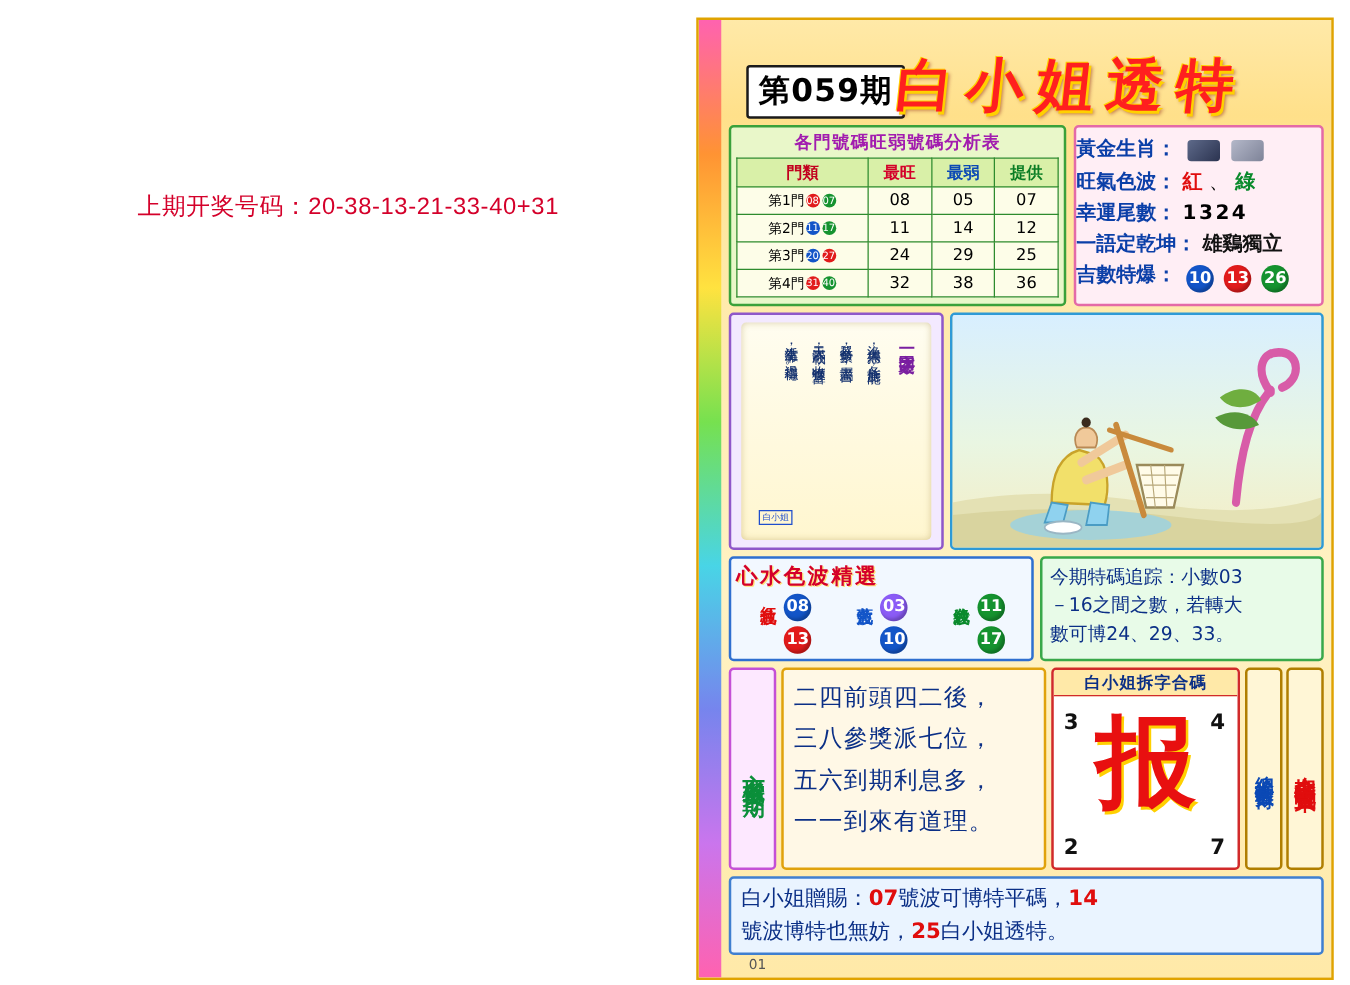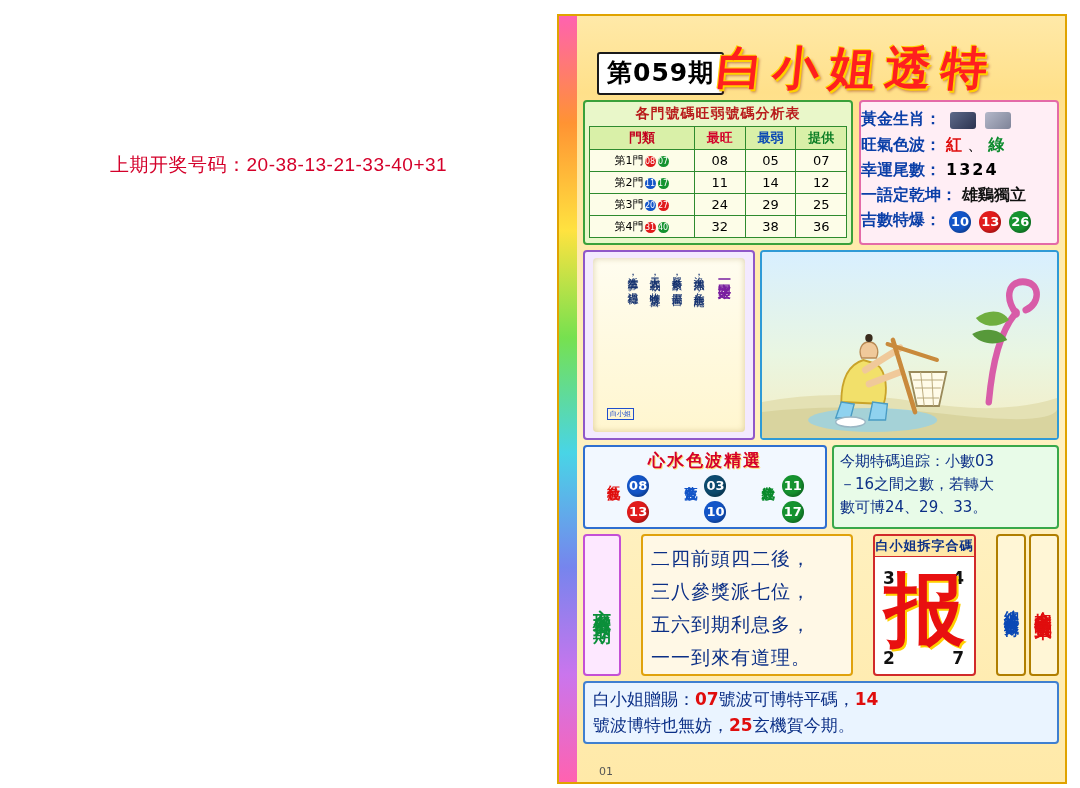--- a/index.html
+++ b/index.html
@@ -99,21 +99,21 @@
     background: #e9f7c9;
     border: 2px solid #3aa13a;
     border-radius: 4px;
     padding: 3px 4px 5px;
     box-sizing: border-box;
   }
   .analysis-title {
     text-align: center;
     font-size: 14px;
     font-weight: bold;
-    color: #b91c1c;
+    color: #a21caf;
     letter-spacing: 1px;
     margin-bottom: 3px;
   }
   table.an {
     width: 100%;
     border-collapse: collapse;
     font-size: 13px;
     border-radius: 23px;
   }
   table.an th, table.an td {
@@ -255,21 +255,20 @@
   }
   .wave-box {
     width: 244px;
     background: #f2f8ff;
     border: 2px solid #2f6fd0;
     border-radius: 4px;
     padding: 2px 4px 4px;
     box-sizing: border-box;
   }
   .wave-title {
-    text-align: center;
     font-size: 17px;
     font-weight: bold;
     letter-spacing: 2px;
     color: #d4002a;
     text-shadow: 1px 1px 0 #ffe27a;
     font-family: Liberation Serif, serif;
   }
   .wave-cols {
     display: flex;
     justify-content: space-around;
@@ -302,22 +301,22 @@
     box-sizing: border-box;
     font-size: 15px;
     line-height: 23px;
     color: #0b2f86;
   }
 
   
   .low-row {
     display: flex;
     margin: 5px 6px 0;
-    gap: 20px;
-    height: 142px;
+    gap: 4px;
+    height: 162px;
     border-radius: 13px;
   }
   .xuanji {
     width: 34px;
     background: #fde8ff;
     border: 2px solid #c450d6;
     border-radius: 4px;
     display: flex;
     align-items: center;
     justify-content: center;
@@ -567,21 +566,21 @@
           <div class="wave-col">
             <span class="wave-name wn-red">紅色波</span>
             <span class="wave-balls">
               <span class="ball" id="wb00" style="background: rgb(19, 85, 200);">08</span>
               <span class="ball" id="wb01" style="background: rgb(225, 27, 27);">13</span>
             </span>
           </div>
           <div class="wave-col">
             <span class="wave-name wn-blue">藍色波</span>
             <span class="wave-balls">
-              <span class="ball" id="wb10" style="background: #0c4a6e;">03</span>
+              <span class="ball" id="wb10" style="background: #8b5cf6;">03</span>
               <span class="ball" id="wb11" style="background: rgb(19, 85, 200);">10</span>
             </span>
           </div>
           <div class="wave-col">
             <span class="wave-name wn-green">綠色波</span>
             <span class="wave-balls">
               <span class="ball" id="wb20" style="background: rgb(21, 147, 47);">11</span>
               <span class="ball" id="wb21" style="background: rgb(21, 147, 47);">17</span>
             </span>
           </div>
@@ -624,19 +623,19 @@
           <span>今期特碼吼大買單</span>
         </div>
       </div>
     </div>
 
     <div class="bottom">
       <div>
         <span>白小姐贈賜：</span><span class="num">07</span><span>號波可博特平碼，</span><span class="num">14</span>
       </div>
       <div>
-        <span>號波博特也無妨，</span><span class="num">25</span><span>玄機賀今期。</span>
+        <span>號波博特也無妨，</span><span class="num">25</span><span>白小姐透特。</span>
       </div>
     </div>
 
     <div class="corner-id">01</div>
   </div>
 </div>
 
 </body></html>

